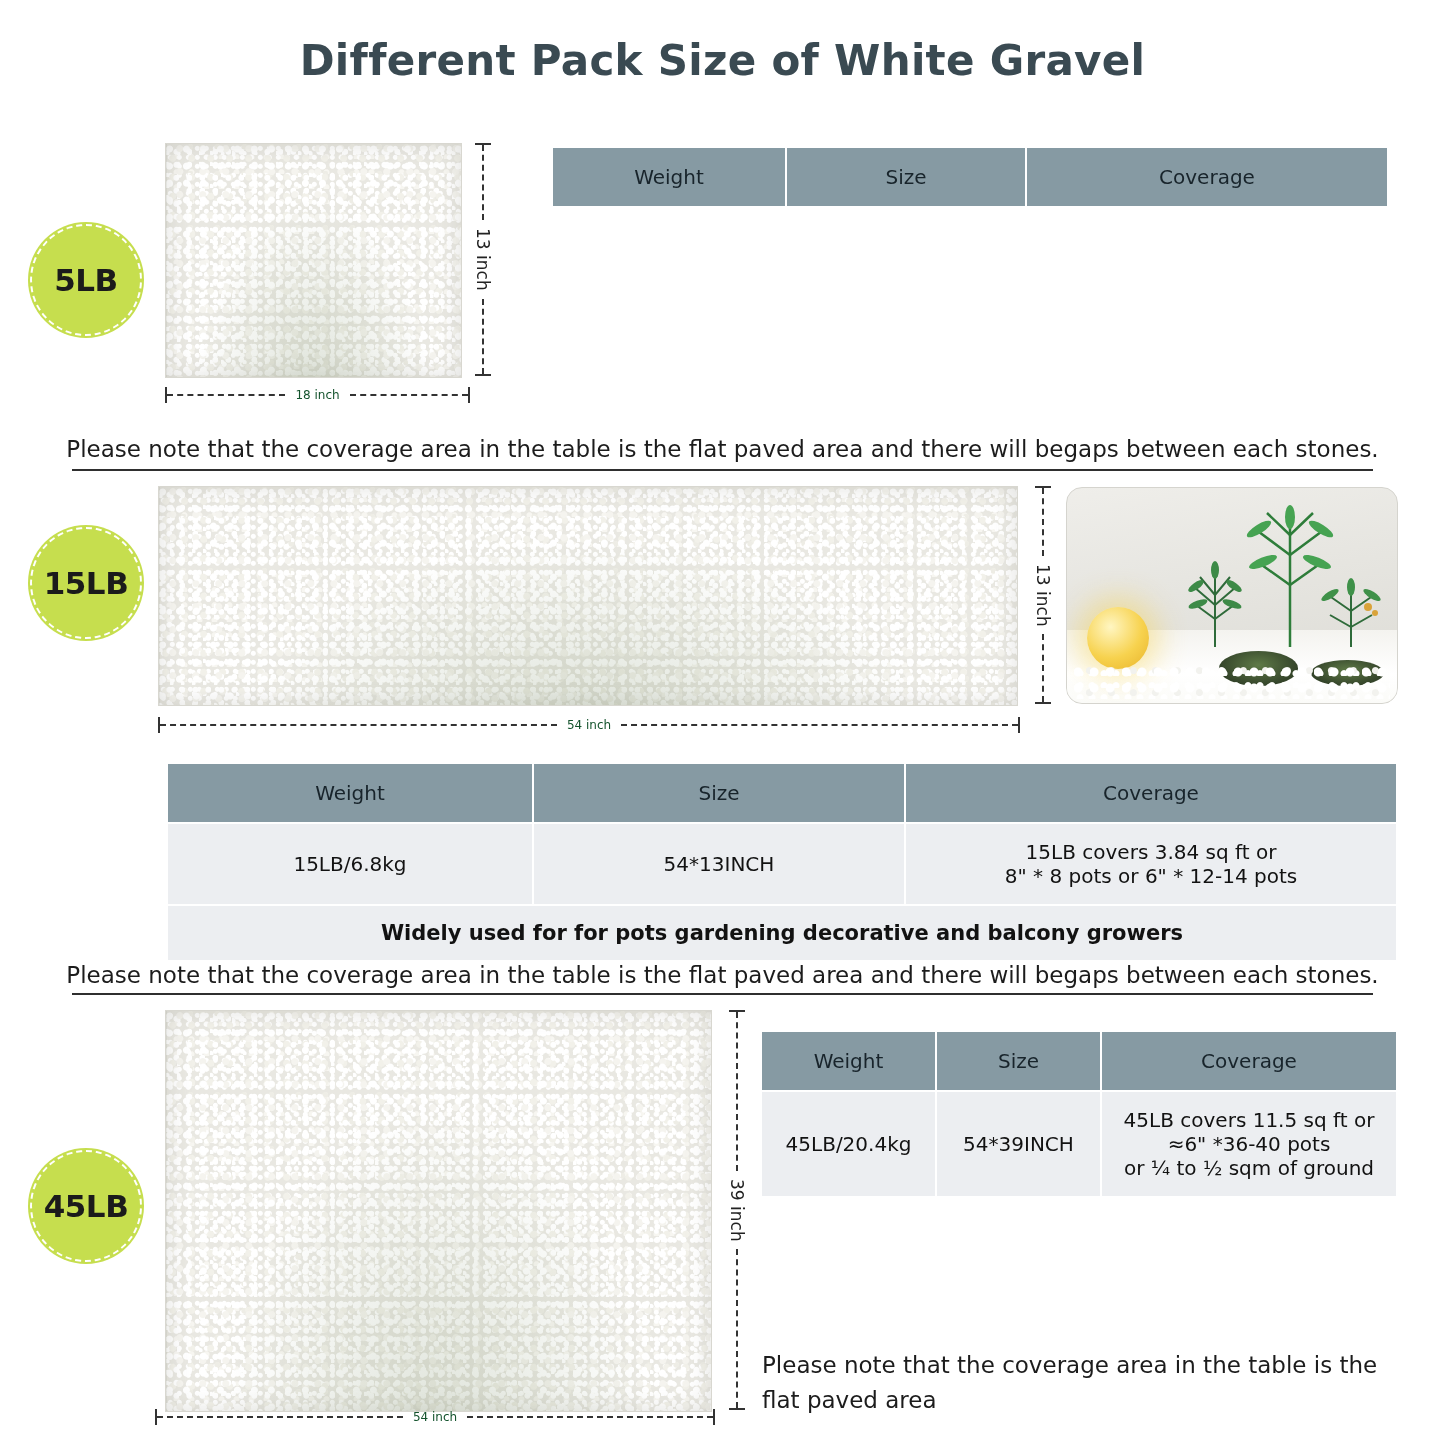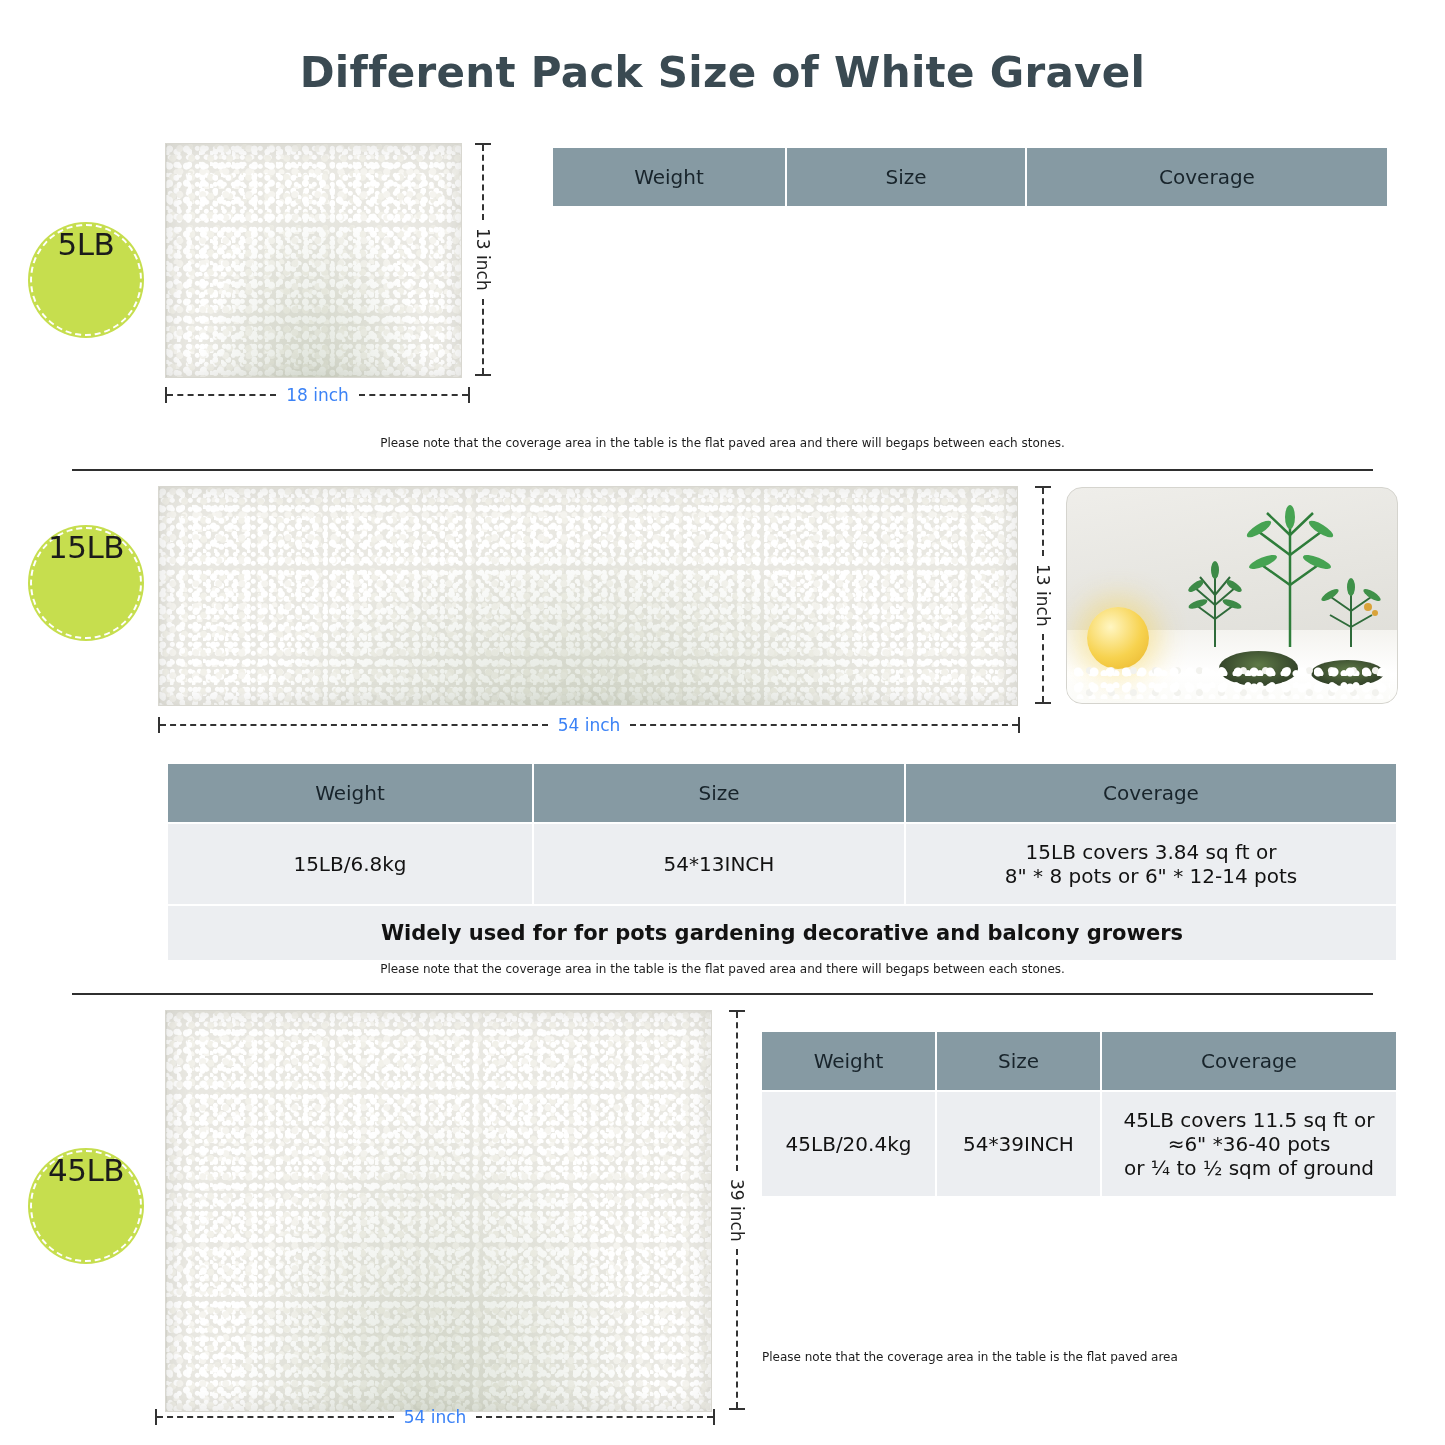--- a/index.html
+++ b/index.html
@@ -15,36 +15,37 @@
     position: relative;
     overflow: hidden;
   }
 
   .page-title {
     text-align: center;
     font-size: 42px;
     font-weight: bold;
     color: #3a4a52;
     letter-spacing: 0.3px;
-    padding-top: 52px;
+    padding-top: 40px;
     line-height: 1;
   }
 
   
   .badge {
     position: absolute;
     width: 108px;
     height: 108px;
     border-radius: 50%;
     background: #c6de4e;
     border: 2px dashed #ffffff;
     box-shadow: 0 0 0 2px #c6de4e;
     display: flex;
+    align-items: center;
     justify-content: center;
-    font-weight: normal;
+    font-weight: bold;
     color: #1b1b1b;
   }
   .badge span { font-size: 31px; letter-spacing: -0.5px; }
 
   
   .gravel {
     position: absolute;
     background-color: #e9e8e2;
     background-image:
       radial-gradient(circle at 20% 30%, #ffffff 0 3px, transparent 4px),
@@ -68,22 +69,22 @@
       radial-gradient(ellipse at 50% 110%, rgba(120,140,100,0.25), transparent 55%);
     background-size: 100% 100%, 100% 100%;
   }
 
   
   .dim-h {
     position: absolute;
     display: flex;
     align-items: center;
     justify-content: center;
-    color: #3b82f6;
-    font-size: 17px;
+    color: #14532d;
+    font-size: 12px;
   }
   .dim-h .line {
     flex: 1;
     border-top: 2px dashed #333;
     height: 0;
   }
   .dim-h .lbl { padding: 0 10px; white-space: nowrap; }
   .dim-h .cap-l, .dim-h .cap-r {
     width: 0; height: 16px; border-left: 2px solid #333;
   }
@@ -136,21 +137,21 @@
     border: 2px solid #ffffff;
   }
   .spec-table td.note {
     font-weight: bold;
     font-size: 21px;
     padding: 15px 6px;
   }
 
   .disclaimer {
     position: absolute;
-    font-size: 12px;
+    font-size: 23px;
     color: #1c1c1c;
     text-align: center;
   }
 
   .divider {
     position: absolute;
     height: 0;
     border-top: 2px solid #2f2f2f;
   }
 

